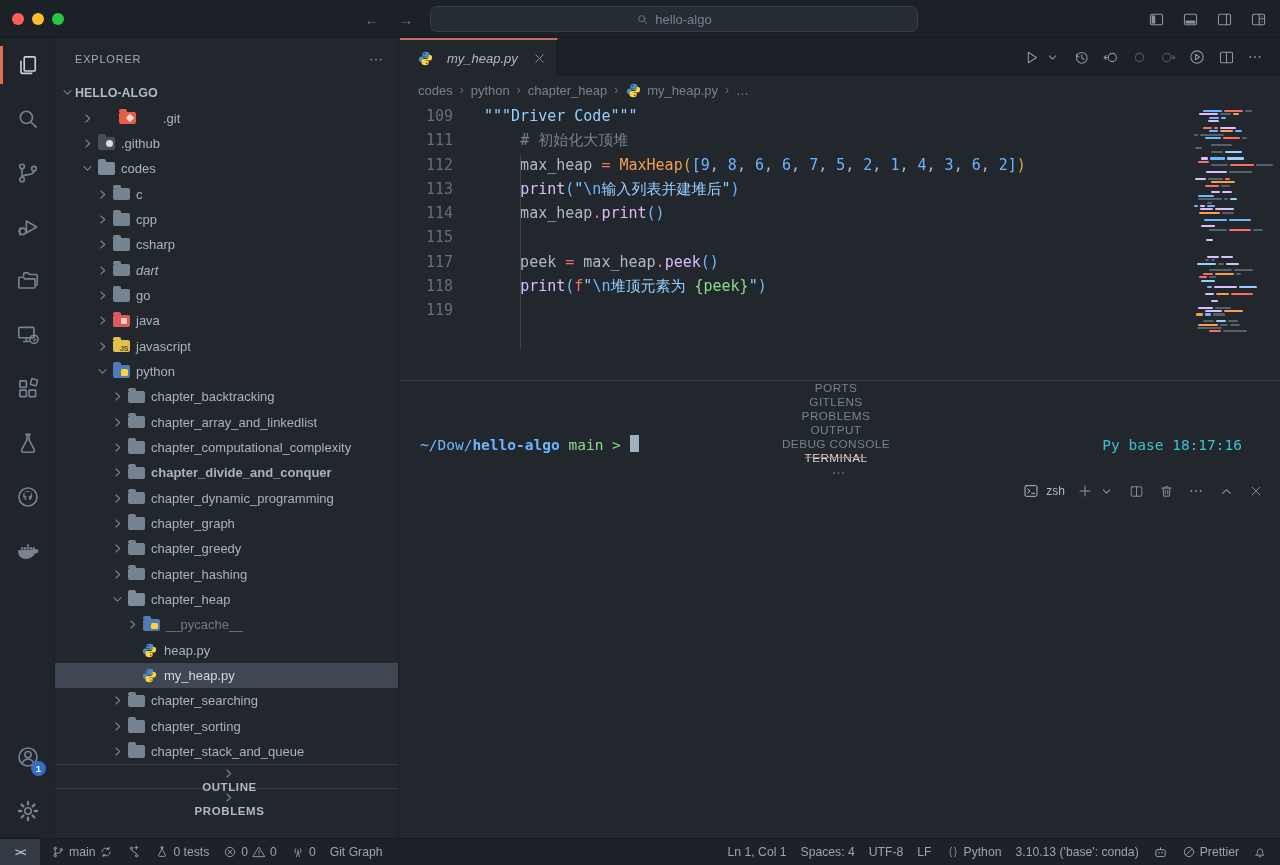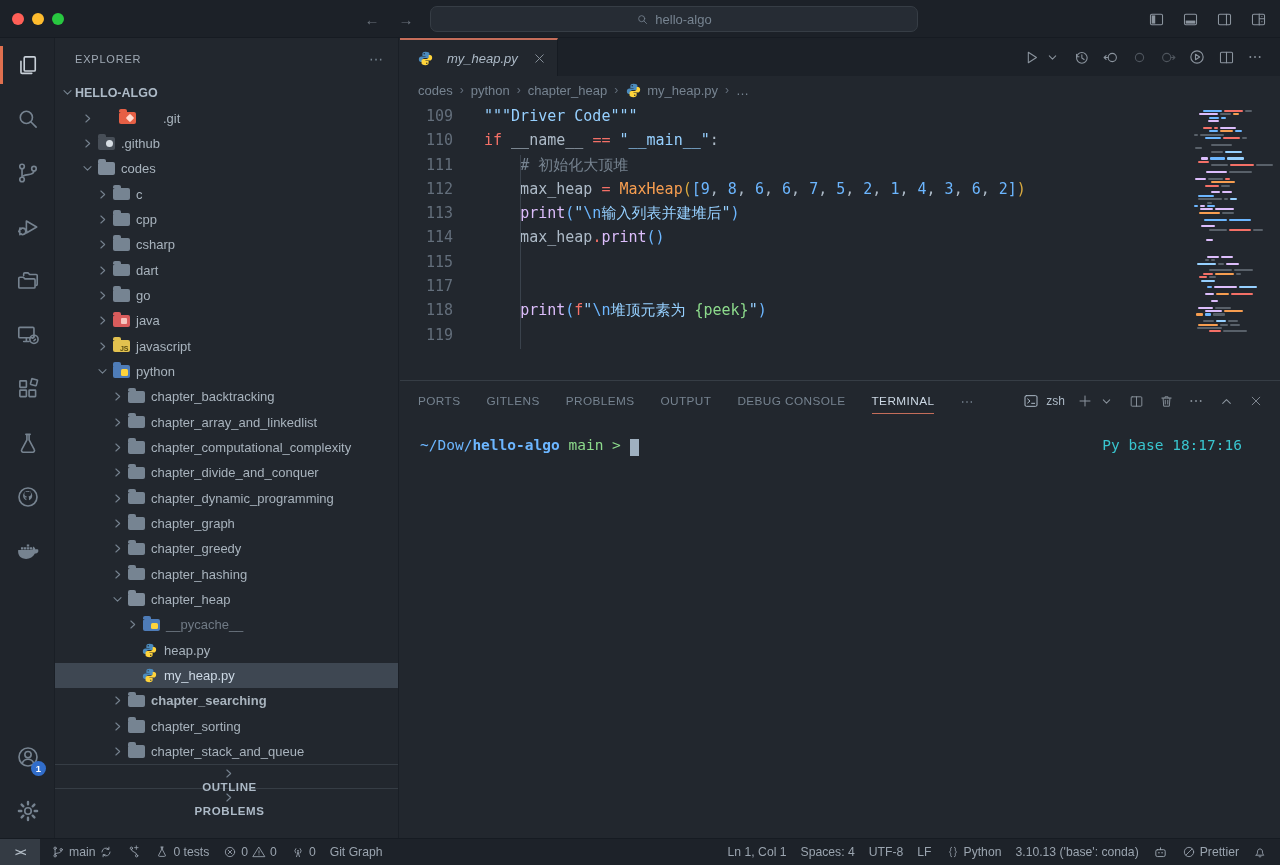--- a/index.html
+++ b/index.html
@@ -88,33 +88,33 @@
   
   .f { color:#adbac7; } .k { color:#f47067; } .s { color:#96d0ff; } .b { color:#6cb6ff; }
   .p { color:#dcbdfb; } .o { color:#f69d50; } .c { color:#768390; } .g { color:#8ddb8c; } .y { color:#daaa3f; }
 
   .minimap { position:absolute; top:6px; right:6px; width:80px; height:240px; }
   .mrow { height:3.4px; display:flex; gap:2px; }
   .mseg { height:2.1px; border-radius:1px; }
 
   
   .panel { position:absolute; top:342px; left:0; right:0; bottom:0; background:#22272e; border-top:1px solid #363d45; }
-  .panel-tabs { height:40px; display:flex; align-items:center; padding-left:18px; }
+  .panel-tabs { height:40px; display:flex; align-items:center; padding-left:18px;flex-direction:column; }
   .ptab { color:#768390; font-size:11.8px; letter-spacing:0.4px; margin-right:26px; position:relative; height:40px;
     display:flex; align-items:center; }
   .ptab.active { color:#cdd9e5; }
   .ptab.active::after { content:""; position:absolute; left:0; right:0; bottom:7px; height:1.5px; background:#c46d5a; }
   .ptab-dots { color:#768390; font-size:13px; letter-spacing:1px; margin-right:20px; }
   .panel-right { margin-left:auto; display:flex; align-items:center; gap:10px; padding-right:14px; color:#8b949e; }
   .panel-right .ic { width:20px; height:22px; display:flex; align-items:center; justify-content:center; }
   .zshbox { display:flex; align-items:center; gap:5px; color:#adbac7; font-size:12px; }
   .plusgrp { display:flex; align-items:center; gap:1px; }
   .term { position:absolute; top:40px; left:0; right:0; bottom:0; padding:14px 38px 0 20px;
     font-size:14.5px; line-height:21px; }
-  .termline { display:flex; align-items:flex-end; white-space:pre; }
+  .termline { display:flex; align-items:flex-start; white-space:pre; }
   .tb2 { color:#6cb6ff; } .tbb { color:#6cb6ff; font-weight:bold; } .tg { color:#8ddb8c; }
   .cursor { display:inline-block; width:9px; height:17px; background:#9fb0c0; margin-left:9px; }
   .termstatus { position:absolute; right:38px; top:14px; color:#39c5cf; }
 
   
   .statusbar { position:absolute; bottom:0; left:0; width:1280px; height:27px; background:#1d2229;
     border-top:1px solid #161b22; display:flex; align-items:center; color:#9aa4af; font-size:12.2px; z-index:40; }
   .sb-item { display:flex; align-items:center; gap:4px; padding:0 7px; height:27px; }
   .sb-item svg { flex:0 0 auto; }
   .remotebox { width:40px; height:27px; background:#343b44; display:flex; align-items:center; justify-content:center;
@@ -331,67 +331,67 @@
         <span class="chev">
           <svg width="13" height="13" viewBox="0 0 24 24" fill="none" stroke="currentColor" stroke-width="1.5" stroke-linecap="round" stroke-linejoin="round">
             <path d="M9 5.5l7 6.5-7 6.5" stroke-width="2"></path>
           </svg>
         </span>
         <span class="ticon">
           <span class="fo fo-grey"></span>
         </span>
         <span>csharp</span>
       </div>
+      <div class="trow " style="padding-left: 39px; font-style: italic;">
+        <span class="chev">
+          <svg width="13" height="13" viewBox="0 0 24 24" fill="none" stroke="currentColor" stroke-width="1.5" stroke-linecap="round" stroke-linejoin="round">
+            <path d="M9 5.5l7 6.5-7 6.5" stroke-width="2"></path>
+          </svg>
+        </span>
+        <span class="ticon">
+          <span class="fo fo-grey"></span>
+        </span>
+        <span>dart</span>
+      </div>
       <div class="trow " style="padding-left: 39px;">
         <span class="chev">
           <svg width="13" height="13" viewBox="0 0 24 24" fill="none" stroke="currentColor" stroke-width="1.5" stroke-linecap="round" stroke-linejoin="round">
             <path d="M9 5.5l7 6.5-7 6.5" stroke-width="2"></path>
           </svg>
         </span>
         <span class="ticon">
           <span class="fo fo-grey"></span>
         </span>
-        <span>dart</span>
+        <span>go</span>
       </div>
       <div class="trow " style="padding-left: 39px;">
         <span class="chev">
           <svg width="13" height="13" viewBox="0 0 24 24" fill="none" stroke="currentColor" stroke-width="1.5" stroke-linecap="round" stroke-linejoin="round">
             <path d="M9 5.5l7 6.5-7 6.5" stroke-width="2"></path>
           </svg>
         </span>
         <span class="ticon">
-          <span class="fo fo-grey"></span>
-        </span>
-        <span>go</span>
+          <span class="fo fo-java"></span>
+        </span>
+        <span>java</span>
       </div>
       <div class="trow " style="padding-left: 39px;">
         <span class="chev">
           <svg width="13" height="13" viewBox="0 0 24 24" fill="none" stroke="currentColor" stroke-width="1.5" stroke-linecap="round" stroke-linejoin="round">
             <path d="M9 5.5l7 6.5-7 6.5" stroke-width="2"></path>
           </svg>
         </span>
         <span class="ticon">
-          <span class="fo fo-java"></span>
-        </span>
-        <span>java</span>
+          <span class="fo fo-js"></span>
+        </span>
+        <span>javascript</span>
       </div>
       <div class="trow " style="padding-left: 39px;">
         <span class="chev">
           <svg width="13" height="13" viewBox="0 0 24 24" fill="none" stroke="currentColor" stroke-width="1.5" stroke-linecap="round" stroke-linejoin="round">
-            <path d="M9 5.5l7 6.5-7 6.5" stroke-width="2"></path>
-          </svg>
-        </span>
-        <span class="ticon">
-          <span class="fo fo-js"></span>
-        </span>
-        <span>javascript</span>
-      </div>
-      <div class="trow " style="padding-left: 39px;">
-        <span class="chev">
-          <svg width="13" height="13" viewBox="0 0 24 24" fill="none" stroke="currentColor" stroke-width="1.5" stroke-linecap="round" stroke-linejoin="round">
             <path d="M5.5 8.5L12 15l6.5-6.5" stroke-width="2"></path>
           </svg>
         </span>
         <span class="ticon">
           <span class="fo fo-py"></span>
         </span>
         <span>python</span>
       </div>
       <div class="trow " style="padding-left: 54px;">
         <span class="chev">
@@ -419,21 +419,21 @@
         <span class="chev">
           <svg width="13" height="13" viewBox="0 0 24 24" fill="none" stroke="currentColor" stroke-width="1.5" stroke-linecap="round" stroke-linejoin="round">
             <path d="M9 5.5l7 6.5-7 6.5" stroke-width="2"></path>
           </svg>
         </span>
         <span class="ticon">
           <span class="fo fo-grey"></span>
         </span>
         <span>chapter_computational_complexity</span>
       </div>
-      <div class="trow " style="padding-left: 54px;">
+      <div class="trow " style="padding-left: 54px; font-weight: bold;">
         <span class="chev">
           <svg width="13" height="13" viewBox="0 0 24 24" fill="none" stroke="currentColor" stroke-width="1.5" stroke-linecap="round" stroke-linejoin="round">
             <path d="M9 5.5l7 6.5-7 6.5" stroke-width="2"></path>
           </svg>
         </span>
         <span class="ticon">
           <span class="fo fo-grey"></span>
         </span>
         <span>chapter_divide_and_conquer</span>
       </div>
@@ -514,21 +514,21 @@
       </div>
       <div class="trow sel" style="padding-left: 83px;">
         <span class="ticon">
           <svg width="17" height="17" viewBox="0 0 24 24">
             <path fill="#4b8bbe" d="M11.9 2.6c-3 0-4.3 1.2-4.3 3.1v2.6h4.5v.9H6.2c-2 0-3.6 1.4-3.6 4s1.1 3.9 3 3.9h1.9v-2.6c0-1.8 1.5-3.2 3.2-3.2h4.4c1.4 0 2.5-1.2 2.5-2.6V5.7c0-2-1.9-3.1-5.7-3.1zm-1.7 1.8a1 1 0 1 1 0 2 1 1 0 0 1 0-2z"></path>
             <path fill="#ffd43b" d="M12.1 21.4c3 0 4.3-1.2 4.3-3.1v-2.6h-4.5v-.9h5.9c2 0 3.6-1.4 3.6-4s-1.1-3.9-3-3.9h-1.9v2.6c0 1.8-1.5 3.2-3.2 3.2H8.9c-1.4 0-2.5 1.2-2.5 2.6v3.1c0 2 1.9 3 5.7 3zm1.7-1.8a1 1 0 1 1 0-2 1 1 0 0 1 0 2z"></path>
           </svg>
         </span>
         <span>my_heap.py</span>
       </div>
-      <div class="trow " style="padding-left: 54px; font-weight: bold;">
+      <div class="trow " style="padding-left: 54px;">
         <span class="chev">
           <svg width="13" height="13" viewBox="0 0 24 24" fill="none" stroke="currentColor" stroke-width="1.5" stroke-linecap="round" stroke-linejoin="round">
             <path d="M9 5.5l7 6.5-7 6.5" stroke-width="2"></path>
           </svg>
         </span>
         <span class="ticon">
           <span class="fo fo-grey"></span>
         </span>
         <span>chapter_searching</span>
       </div>
@@ -883,24 +883,20 @@
         <div class="mrow" style="padding-left: 15px;">
           <div class="mseg" style="width: 12px; background: rgb(244, 112, 103);"></div>
           <div class="mseg" style="width: 24px; background: rgb(88, 96, 105);"></div>
         </div>
       </div>
   <div class="codeline">
         <span class="gut mono">109</span>
         <span class="ctext"><span class="s">"""Driver Code"""</span></span>
       </div>
       <div class="codeline">
-        <span class="gut mono">110</span>
-        <span class="ctext"><span class="k">if</span><span class="f"> __name__ </span><span class="k">==</span><span class="f"> </span><span class="s">"__main__"</span><span class="f">:</span></span>
-      </div>
-      <div class="codeline">
         <span class="gut mono">111</span>
         <span class="ctext"><span class="f">    </span><span class="c"># 初始化大顶堆</span></span>
       </div>
       <div class="codeline">
         <span class="gut mono">112</span>
         <span class="ctext"><span class="f">    max_heap </span><span class="k">=</span><span class="f"> </span><span class="o">MaxHeap</span><span class="y">(</span><span class="b">[</span><span class="b">9</span><span class="f">, </span><span class="b">8</span><span class="f">, </span><span class="b">6</span><span class="f">, </span><span class="b">6</span><span class="f">, </span><span class="b">7</span><span class="f">, </span><span class="b">5</span><span class="f">, </span><span class="b">2</span><span class="f">, </span><span class="b">1</span><span class="f">, </span><span class="b">4</span><span class="f">, </span><span class="b">3</span><span class="f">, </span><span class="b">6</span><span class="f">, </span><span class="b">2</span><span class="b">]</span><span class="y">)</span></span>
       </div>
       <div class="codeline">
         <span class="gut mono">113</span>
         <span class="ctext"><span class="f">    </span><span class="p">print</span><span class="b">(</span><span class="s">"</span><span class="b">\n</span><span class="s">输入列表并建堆后</span><span class="s">"</span><span class="b">)</span></span>
@@ -908,20 +904,21 @@
       <div class="codeline">
         <span class="gut mono">114</span>
         <span class="ctext"><span class="f">    max_heap</span><span class="k">.</span><span class="p">print</span><span class="b">()</span></span>
       </div>
       <div class="codeline">
         <span class="gut mono">115</span>
         <span class="ctext"></span>
       </div>
       <div class="codeline">
         <span class="gut mono">117</span>
+        <span class="ctext"><span class="f">    peek </span><span class="k">=</span><span class="f"> max_heap</span><span class="k">.</span><span class="p">peek</span><span class="b">()</span></span>
       </div>
       <div class="codeline">
         <span class="gut mono">118</span>
         <span class="ctext"><span class="f">    </span><span class="p">print</span><span class="b">(</span><span class="k">f</span><span class="s">"</span><span class="b">\n</span><span class="s">堆顶元素为 </span><span class="g">{peek}</span><span class="s">"</span><span class="b">)</span></span>
       </div>
       <div class="codeline">
         <span class="gut mono">119</span>
         <span class="ctext"></span>
       </div>
     </div>

